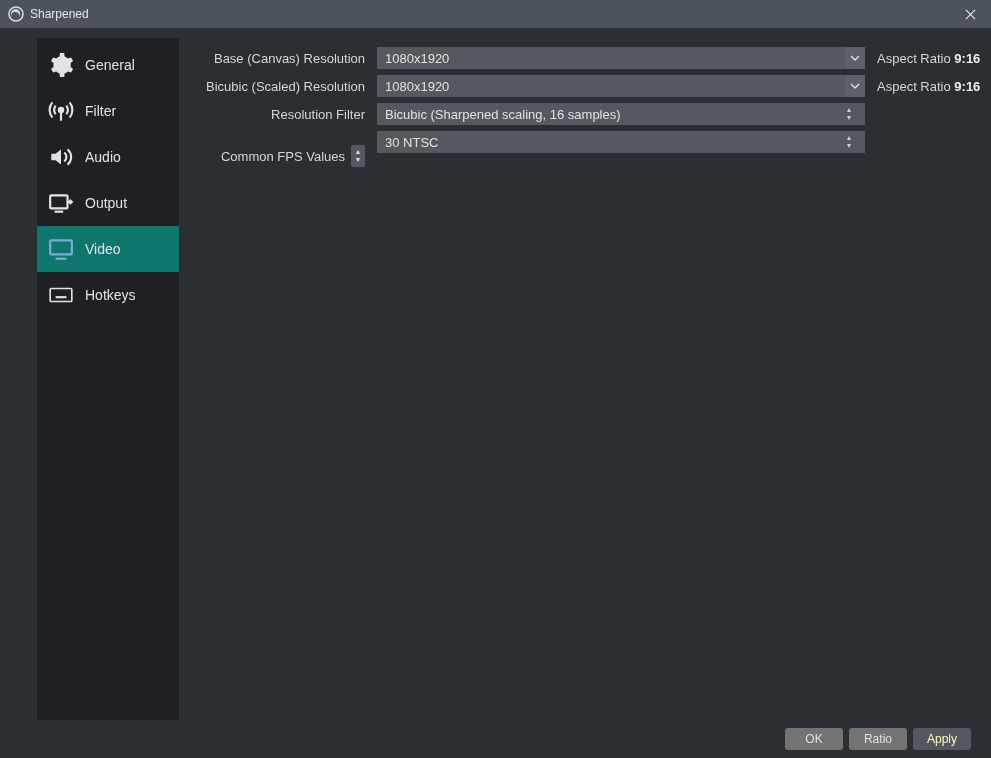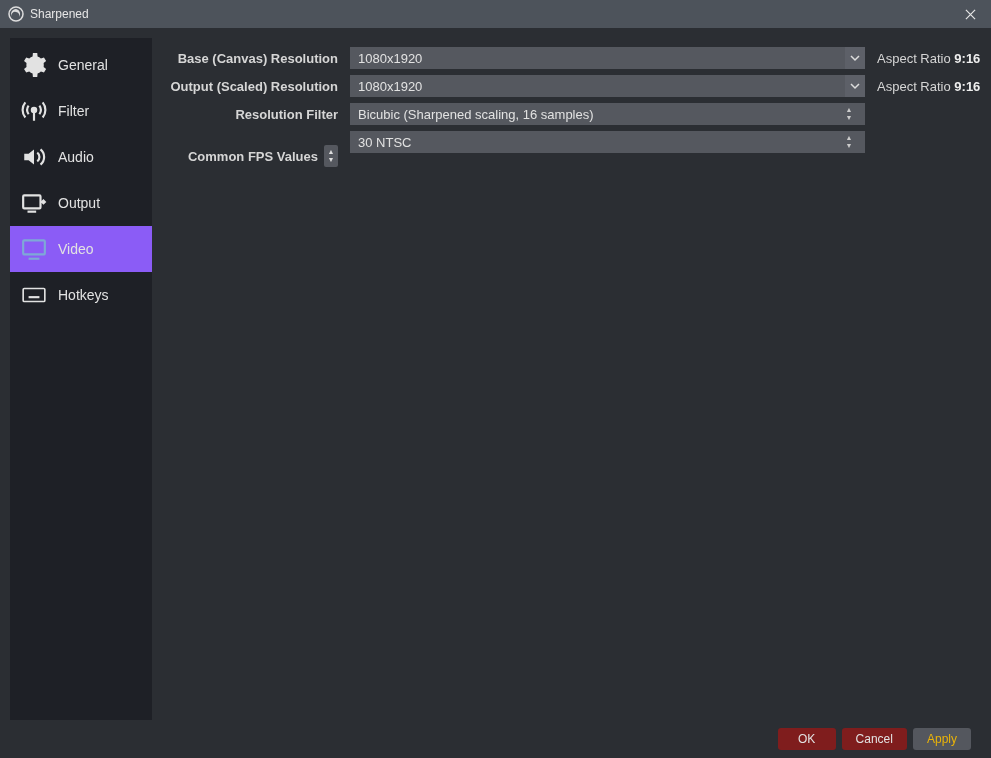--- a/index.html
+++ b/index.html
@@ -46,32 +46,33 @@
   flex: 1;
   gap: 0;
   min-height: 0;
 }
 .sidebar {
   width: 142px;
   background: #1e2026;
   display: flex;
   flex-direction: column;
   padding: 4px 0;
+  margin-left: 27px;
 }
 .side-item {
   display: flex;
   align-items: center;
   height: 46px;
   padding: 0 10px;
   cursor: pointer;
   color: #e2e2e2;
   gap: 10px;
 }
 .side-item.selected {
-  background: #8b5cf6;
+  background: #0f766e;
 }
 .side-item .icon {
   width: 28px; height: 28px;
   display: flex; align-items: center; justify-content: center;
 }
 .side-item .label { font-size: 14px; }
 
 .main {
   flex: 1;
   background: #2b2e33;
@@ -84,21 +85,20 @@
   gap: 6px;
   height: 24px;
   margin-bottom: 4px;
 }
 .row .lbl {
   width: 180px;
   text-align: right;
   color: #d6d6d6;
   font-size: 13px;
   padding-right: 6px;
-  font-weight: bold;
 }
 .row .lbl.with-spinner {
   display: flex;
   align-items: center;
   justify-content: flex-end;
   gap: 6px;
   margin-top: 28px;
 }
 .row .lbl.with-spinner .spinner-btns {
   width: 14px;
@@ -165,29 +165,29 @@
   height: 38px;
   display: flex;
   align-items: center;
   justify-content: flex-end;
   gap: 6px;
   padding-right: 10px;
 }
 .btn {
   min-width: 58px;
   height: 22px;
-  background: #7f1d1d;
+  background: #737373;
   color: #e2e2e2;
   font-size: 12px;
   border: none;
   border-radius: 3px;
   cursor: pointer;
   padding: 0 14px;
 }
-.btn.disabled { color: #eab308; background: #54575e; cursor: default; }
+.btn.disabled { color: #fef9c3; background: #54575e; cursor: default; }
 
 svg { display: block; }
 </style>
 </head>
 <body>
 
 <div class="titlebar">
   <span class="app-icon">
     <svg viewBox="0 0 16 16">
         <circle cx="8" cy="8" r="7" fill="none" stroke="#ddd" stroke-width="1.5"></circle>
@@ -290,21 +290,21 @@
             </span>
           </div>
           <div class="aspect">
             <span>Aspect Ratio</span>
             <span> </span>
             <span class="ratio">9:16</span>
           </div>
         </div>
 
         <div class="row">
-          <div class="lbl">Output (Scaled) Resolution</div>
+          <div class="lbl">Bicubic (Scaled) Resolution</div>
           <div class="select combo">
             <span>1080x1920</span>
             <span class="drop">
               <svg viewBox="0 0 10 10">
                   <path d="M1 3l4 4 4-4" fill="none" stroke="#ddd" stroke-width="1.5"></path>
                 </svg>
             </span>
           </div>
           <div class="aspect">
             <span>Aspect Ratio</span>
@@ -341,17 +341,17 @@
             </span>
           </div>
           <div class="aspect"></div>
         </div>
 
       </div>
     </div>
 
     <div class="footer">
       <button class="btn">OK</button>
-      <button class="btn">Cancel</button>
+      <button class="btn">Ratio</button>
       <button class="btn disabled">Apply</button>
     </div>
   </div>
 </div>
 
 </body></html>

